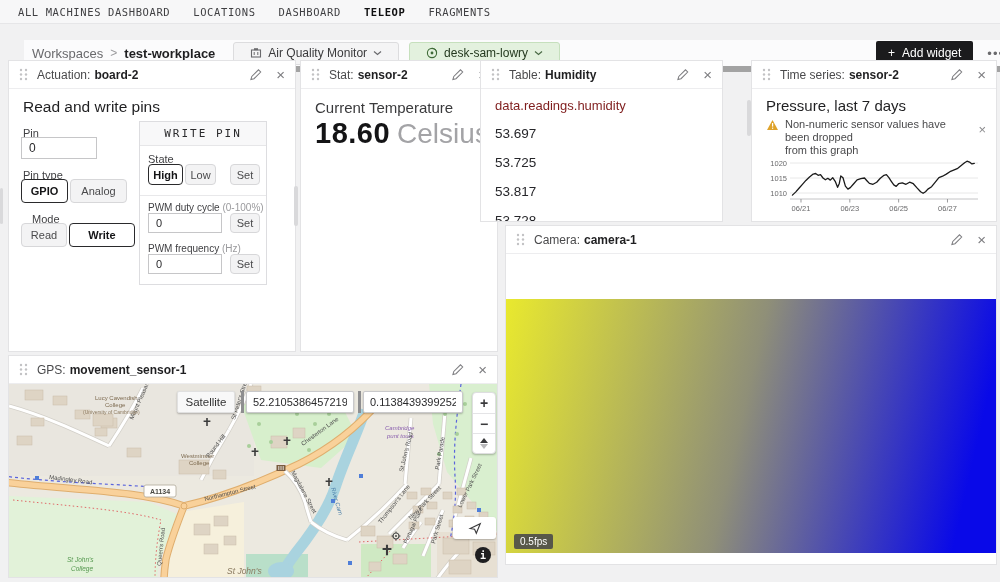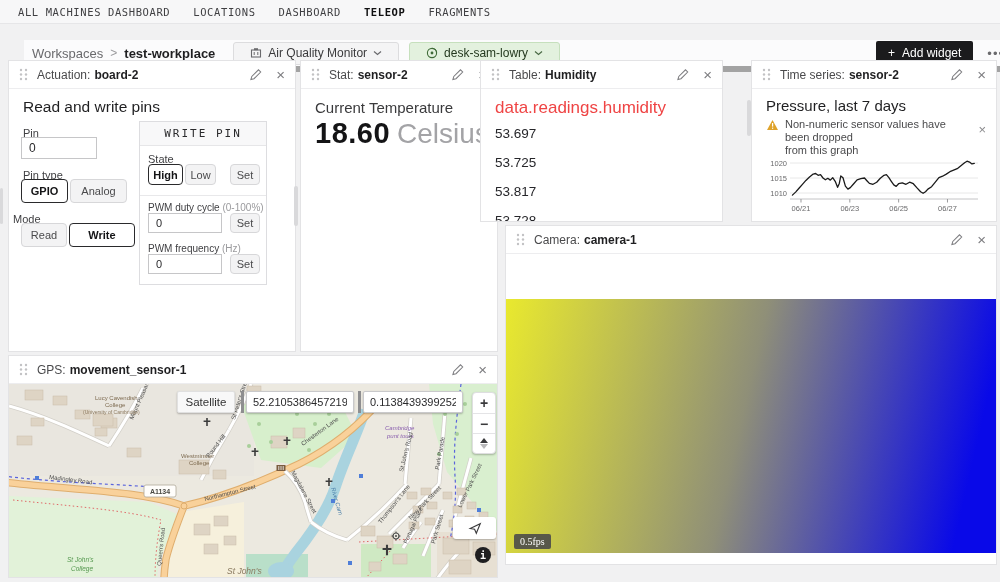--- a/index.html
+++ b/index.html
@@ -56,32 +56,32 @@
     font-size:11px; letter-spacing:2px; color:#2a2a2c; }
   .panel-div { position:absolute; left:0; right:0; border-top:1px solid #e8e8ea; }
 
   
   .stat-label { position:absolute; font-size:15px; color:#3a3a3c; }
   .stat-row { position:absolute; display:flex; align-items:baseline; }
   .stat-val { font-size:29px; font-weight:bold; color:#141416; letter-spacing:0.5px; }
   .stat-unit { font-size:28px; color:#a3a3a6; margin-left:7px; font-weight:400; }
 
   
-  .tcol { position:absolute; font-size:17px; color:#ef4444; }
+  .tcol { position:absolute; font-size:13px; color:#7f1d1d; }
   .trows { position:absolute; left:14px; top:30px; right:10px; }
   .trow { height:29px; display:flex; align-items:center; font-size:13.5px; color:#26262a; }
 
   
   .ts-title { position:absolute; font-size:15px; color:#1f1f21; }
   .warn-text { position:absolute; font-size:11px; line-height:13px; color:#4a4a4c; }
   .warn-x { position:absolute; font-size:13px; color:#8a8a8d; cursor:pointer; }
 
   
   .cam-img { position:absolute; left:0; width:100%; }
-  .fps { position:absolute; font-family:Liberation Serif, serif; font-size:10px; color:#fff;
+  .fps { position:absolute; font-family:Liberation Sans, sans-serif; font-size:10px; color:#fff;
     background:rgba(72,72,74,0.88); padding:2px 6px; border-radius:2px; }
 
   
   .map-wrap { position:absolute; left:0; top:28px; right:0; bottom:0; overflow:hidden; }
   .map-overlay { position:absolute; box-shadow:0 1px 2px rgba(0,0,0,0.25); }
   .sat-btn { display:flex; align-items:center; justify-content:center; background:#f8f8f8;
     border:1px solid #e0e0e0; font-size:11.5px; color:#333; border-radius:2px; cursor:pointer; }
   .coord-bar { background:#8e8e90; box-shadow:none; }
   .coord-input { border:1px solid #c9c9cb; background:#fff; font-size:11px; padding:0 6px;
     font-family:"Liberation Sans",sans-serif; color:#2a2a2c; border-radius:2px; }
@@ -181,21 +181,21 @@
       </span>
       <span class="xbtn">×</span>
     </div>
     <div class="card-body">
       <div class="h1" style="left:14px; top:9px;">Read and write pins</div>
       <div class="flabel" style="left:14px; top:38px;">Pin</div>
       <input class="tinput" style="left: 12px; top: 48px; width: 76px; height: 22px;" value="0">
       <div class="flabel" style="left:14px; top:80px;">Pin type</div>
       <div class="seg-btn active" style="left:12px; top:90px; width:47px; height:24px;">GPIO</div>
       <div class="seg-btn" style="left:61px; top:90px; width:57px; height:24px;">Analog</div>
-      <div class="flabel" style="left:4px; top:124px;text-align:right;">Mode</div>
+      <div class="flabel" style="left:23px; top:124px;text-align:right;">Mode</div>
       <div class="seg-btn" style="left:12px; top:134px; width:46px; height:24px;">Read</div>
       <div class="seg-btn active" style="left:60px; top:134px; width:66px; height:24px;">Write</div>
 
       <div class="panel" style="left:130px; top:32px; width:128px; height:164px;">
         <div class="panel-head">WRITE PIN</div>
         <div class="flabel" style="left:8px; top:31px;">State</div>
         <div class="seg-btn active" style="left:8px; top:42px; width:35px; height:21px;">High</div>
         <div class="seg-btn" style="left:45px; top:42px; width:31px; height:21px;">Low</div>
         <div class="set-btn" style="left:90px; top:42px; width:30px; height:21px;">Set</div>
         <div class="panel-div" style="top:73px;"></div>

